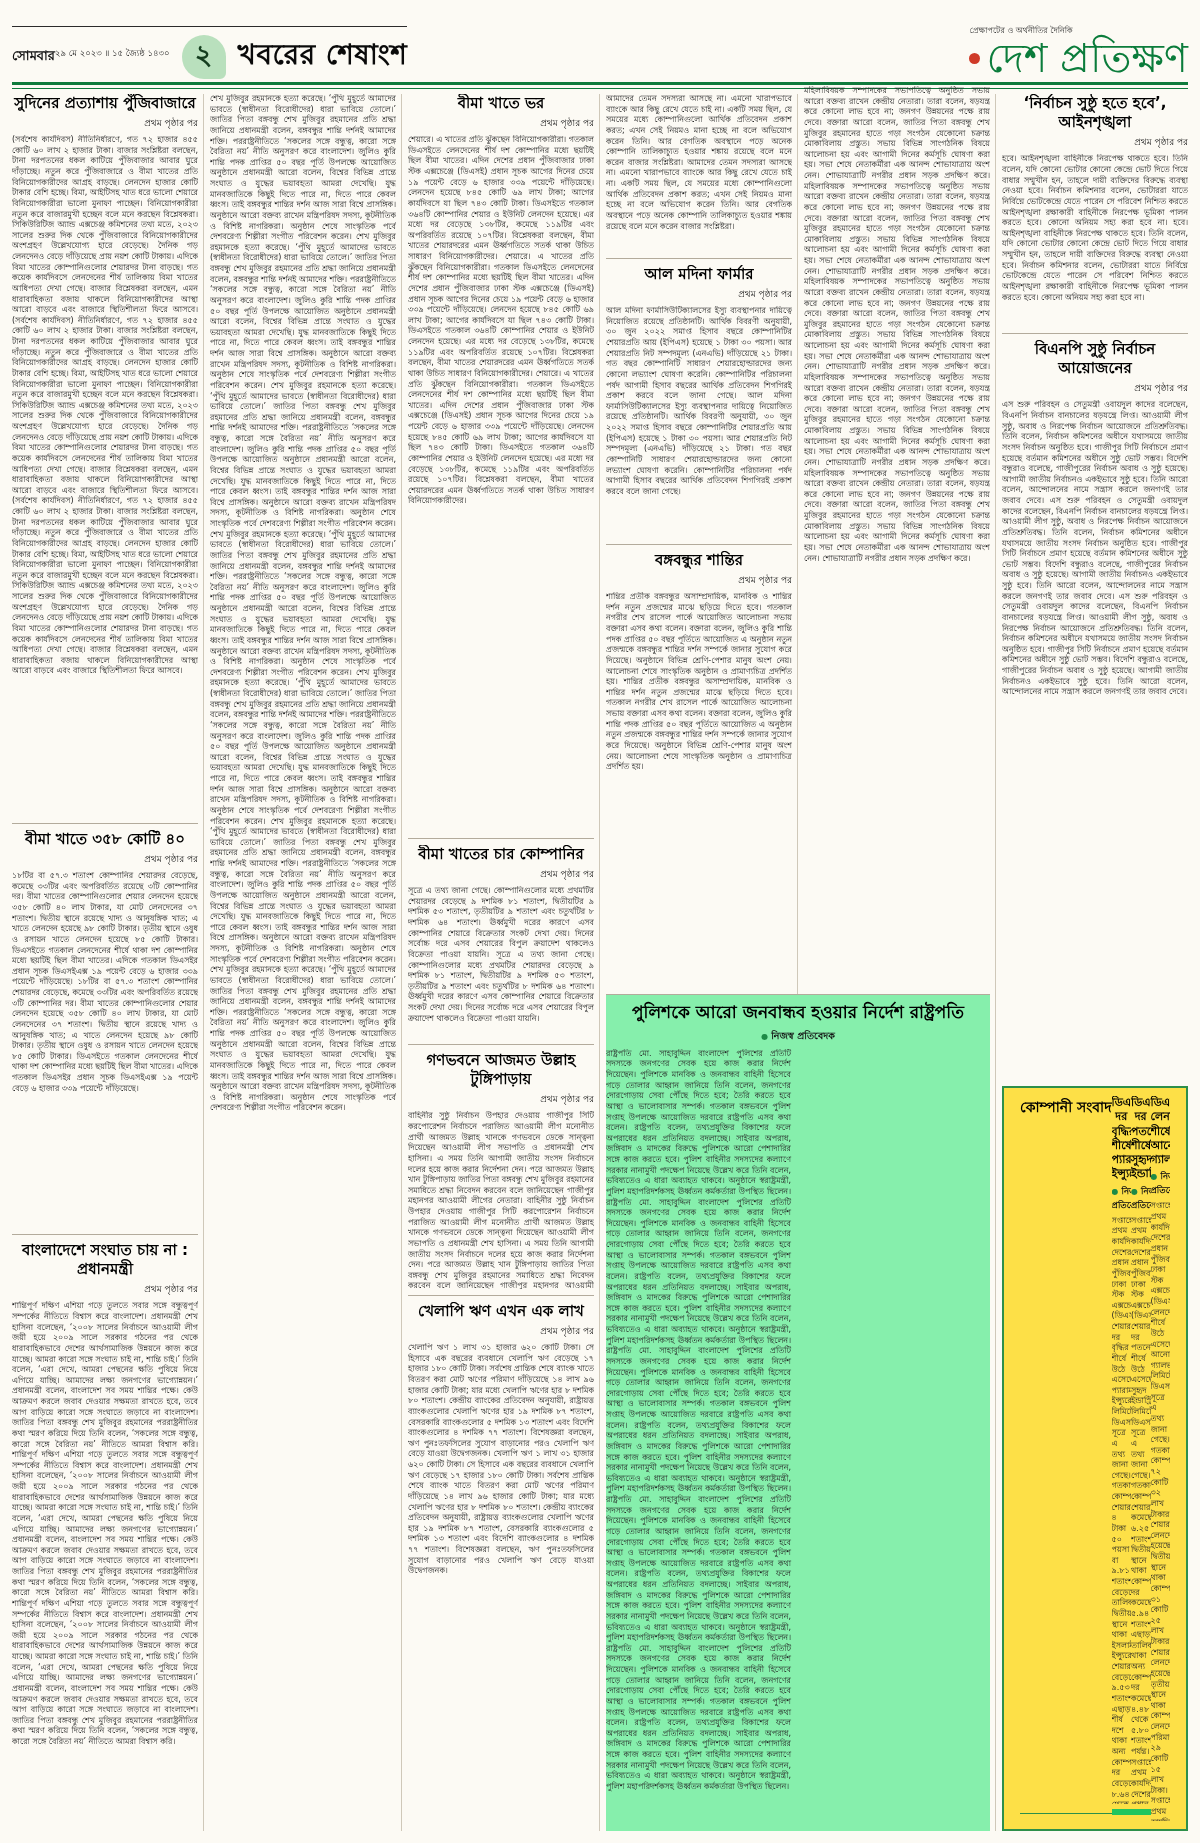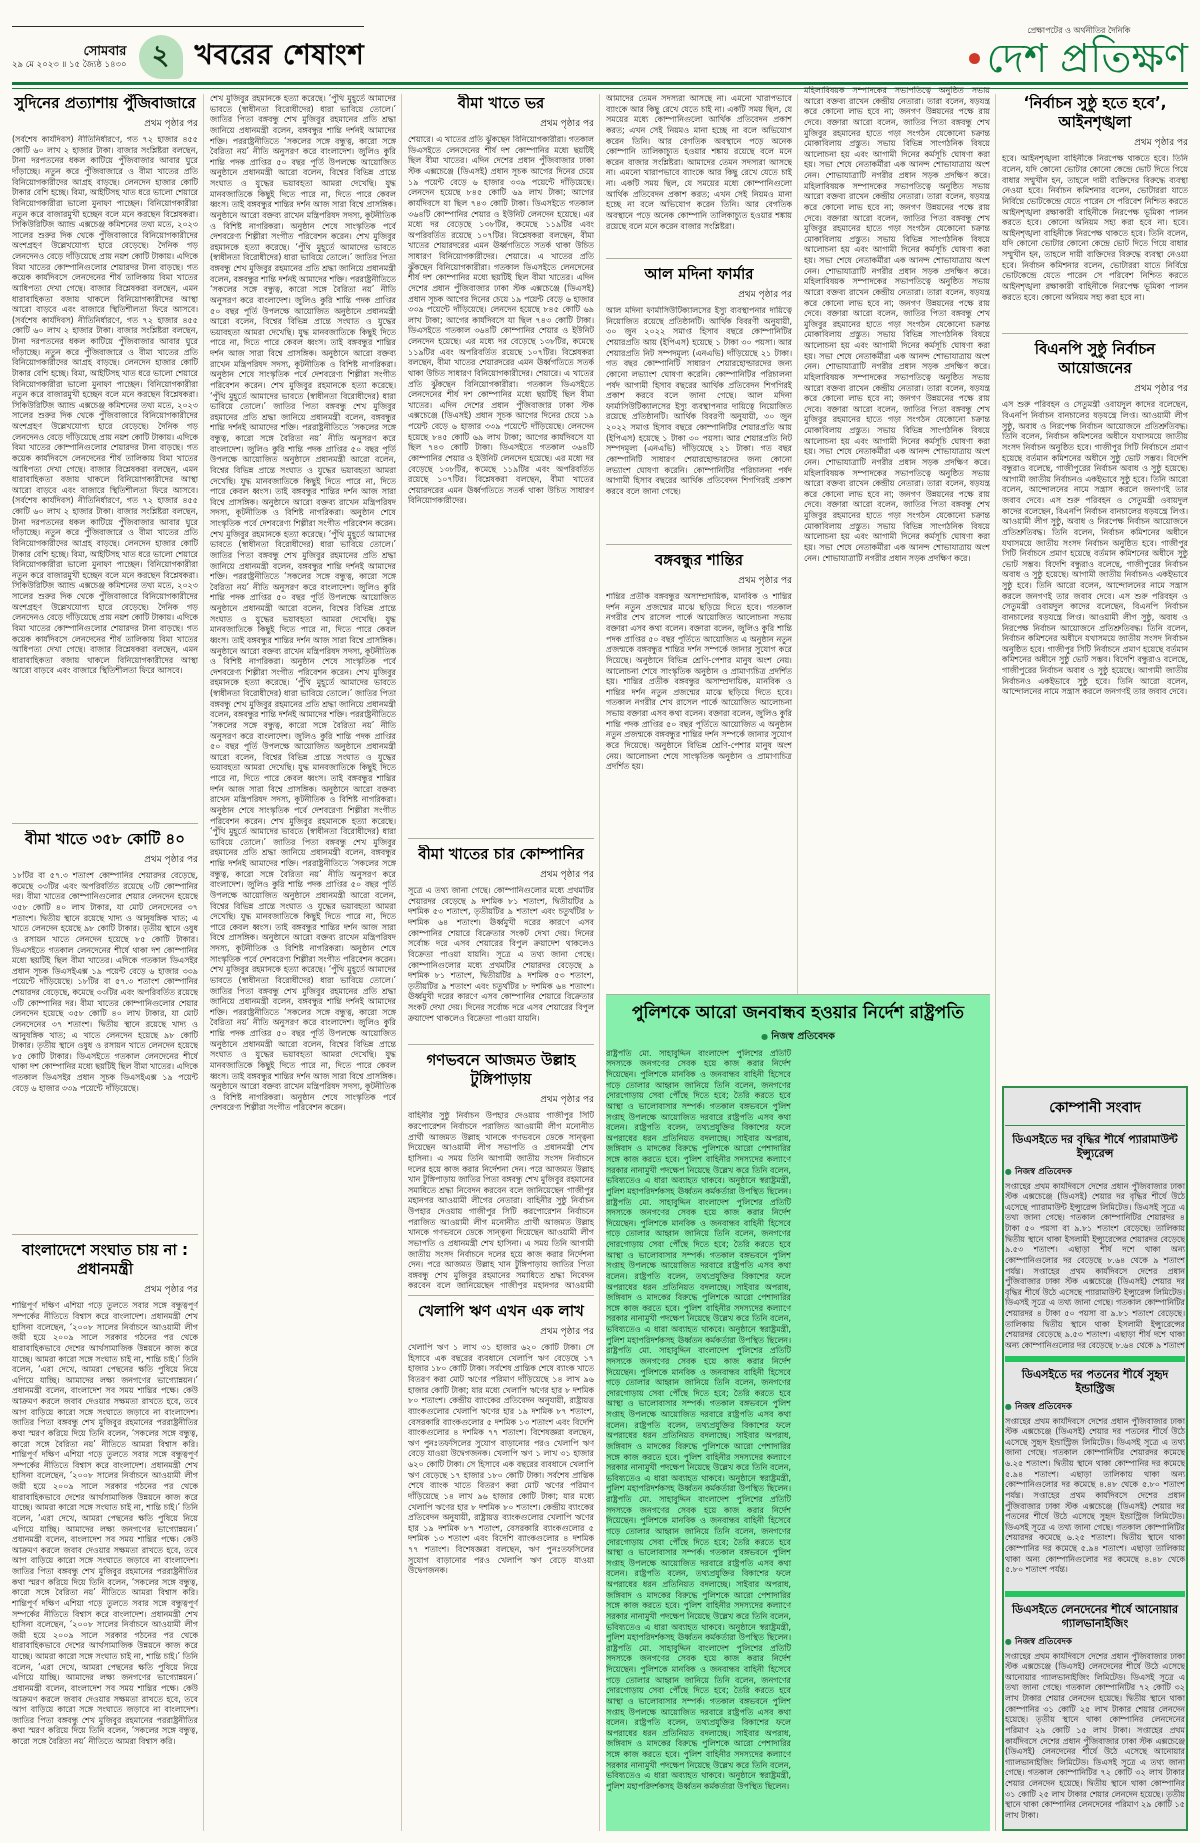--- a/index.html
+++ b/index.html
@@ -3,28 +3,28 @@
 <meta charset="utf-8">
 <style>
   *{margin:0;padding:0;box-sizing:border-box}
   html,body{background:#dedbd2}
   .page{position:relative;width:1200px;height:1843px;margin:0 auto;background:#fcfaf4;
         font-family:"DejaVu Sans",sans-serif;color:#1c1c1c;overflow:hidden}
 
   
   .header{position:absolute;left:12px;right:12px;top:20px;height:60px;display:flex;align-items:flex-end}
   .header-main{display:flex;align-items:center;gap:12px;border-top:1.5px solid #2b2b2b;padding-top:6px;flex:0 0 auto}
-  .datebox{display:flex;flex-direction:column;align-items:flex-end;line-height:1.25}
+  .datebox{display:flex;align-items:flex-start;line-height:1.25}
   .day{font-size:13px;font-weight:bold;color:#111}
   .date{font-size:8.5px;color:#222;white-space:nowrap}
   .pagenum-wrap{width:44px;height:44px;background:#b9e0bd;border-radius:50% 50% 6px 50%;
                 display:flex;align-items:center;justify-content:center;flex:0 0 auto}
   .pagenum{font-size:27px;font-weight:bold;color:#143d1e}
   .section-title{font-size:28px;font-weight:bold;color:#0a0a0a;white-space:nowrap;letter-spacing:.5px}
-  .masthead{margin-left:auto;text-align:center;padding-bottom:2px}
+  .masthead{margin-left:auto;text-align:left;padding-bottom:2px}
   .tagline{font-size:8px;color:#333;margin-bottom:1px}
   .masthead-row{display:flex;align-items:center;justify-content:center;gap:6px}
   .masthead-mark{width:11px;height:11px;background:#cf3a28;border-radius:50%;flex:0 0 auto}
   .masthead-title{font-size:40px;font-weight:normal;color:#0b7c3b;line-height:1;white-space:nowrap}
   .header-rule{position:absolute;left:12px;right:12px;top:82px;height:7px;
                border-top:3px solid #0f7b3c;border-bottom:1px solid #0f7b3c}
 
   
   .col{position:absolute;width:186px;display:flex;flex-direction:column;overflow:hidden}
   #col1{left:12px;top:94px;height:1737px}
@@ -47,22 +47,22 @@
   .span45{position:absolute;left:606px;top:994px;width:384px;height:837px;background:#86efac;
           display:flex;flex-direction:column;border-top:1px solid #b3ab9c;padding-top:7px;overflow:hidden}
   .span45 .headline{font-size:17px}
   .byline{font-size:9.5px;font-weight:bold;text-align:center;margin:2px 0 5px;color:#111}
   .byline .dot{color:#1d8a46;margin-right:3px;font-size:8px}
   .span-body{flex:1 1 auto;column-count:2;column-gap:14px;column-fill:auto;
              font-size:8px;line-height:1.33;text-align:justify;color:#232323;overflow:hidden}
 
   
   .company-box{position:absolute;left:1002px;top:1086px;width:186px;height:745px;
-               border:2px solid #2e8f4a;background:#e5e5e5;padding:8px 1px;
-               display:flex;flex-direction:column;overflow:hidden}
+               border:2px solid #2e8f4a;background:#fde047;padding:8px 16px;
+               display:flex;overflow:hidden}
   .cn-title{font-size:14px;font-weight:bold;text-align:center;color:#000;
             border-bottom:1.5px solid #2e8f4a;padding-bottom:5px;margin-bottom:7px}
   .cn-item{flex:1 1 0;display:flex;flex-direction:column;overflow:hidden;
            border-bottom:6px solid #22c55e;padding-bottom:5px;margin-bottom:6px}
   .cn-item.last{border-bottom:none;margin-bottom:0;padding-bottom:0}
   .cn-head{font-size:11px;font-weight:bold;line-height:1.3;color:#000;margin-bottom:3px;text-align:center}
   .cn-byline{font-size:8.5px;font-weight:bold;margin-bottom:3px;color:#111}
   .cn-byline .dot{color:#1d8a46;margin-right:3px;font-size:8px}
   .cn-body{flex:1 1 auto;font-size:8px;line-height:1.33;text-align:justify;color:#232323;overflow:hidden}
 </style>

